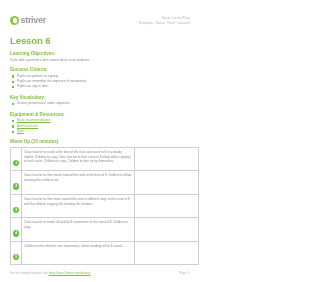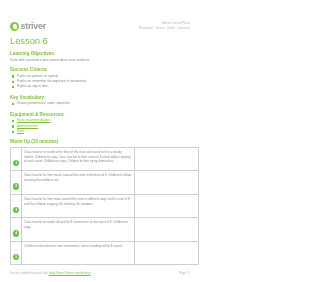--- a/index.html
+++ b/index.html
@@ -12,21 +12,21 @@
   .page {
     position: relative;
     width: 200px; height: 282px;
     background: #ffffff;
     padding: 9px 10px 0 10px;
   }
 
   
   .header {
     display: flex;
-    align-items: flex-end;
+    align-items: center;
     justify-content: space-between;
     height: 22px;
   }
   .brand { display: flex; align-items: center; gap: 1.5px; }
   .brand-mark {
     width: 9px; height: 9px;
     border-radius: 50%;
     background: #8cc63e;
     position: relative;
     display: inline-block;
@@ -52,21 +52,21 @@
     text-align: right;
     font-size: 3.1px;
     color: #b4b4b4;
     line-height: 1.55;
     padding-top: 1px;
   }
 
   
   .doc-title {
     font-size: 9.5px;
-    font-weight: normal;
+    font-weight: bold;
     color: #7fbf3f;
     margin-top: 4px;
     letter-spacing: -0.1px;
   }
   .section-title {
     font-size: 4.6px;
     font-weight: bold;
     color: #7fbf3f;
     margin-top: 5px;
     margin-bottom: 1.5px;

